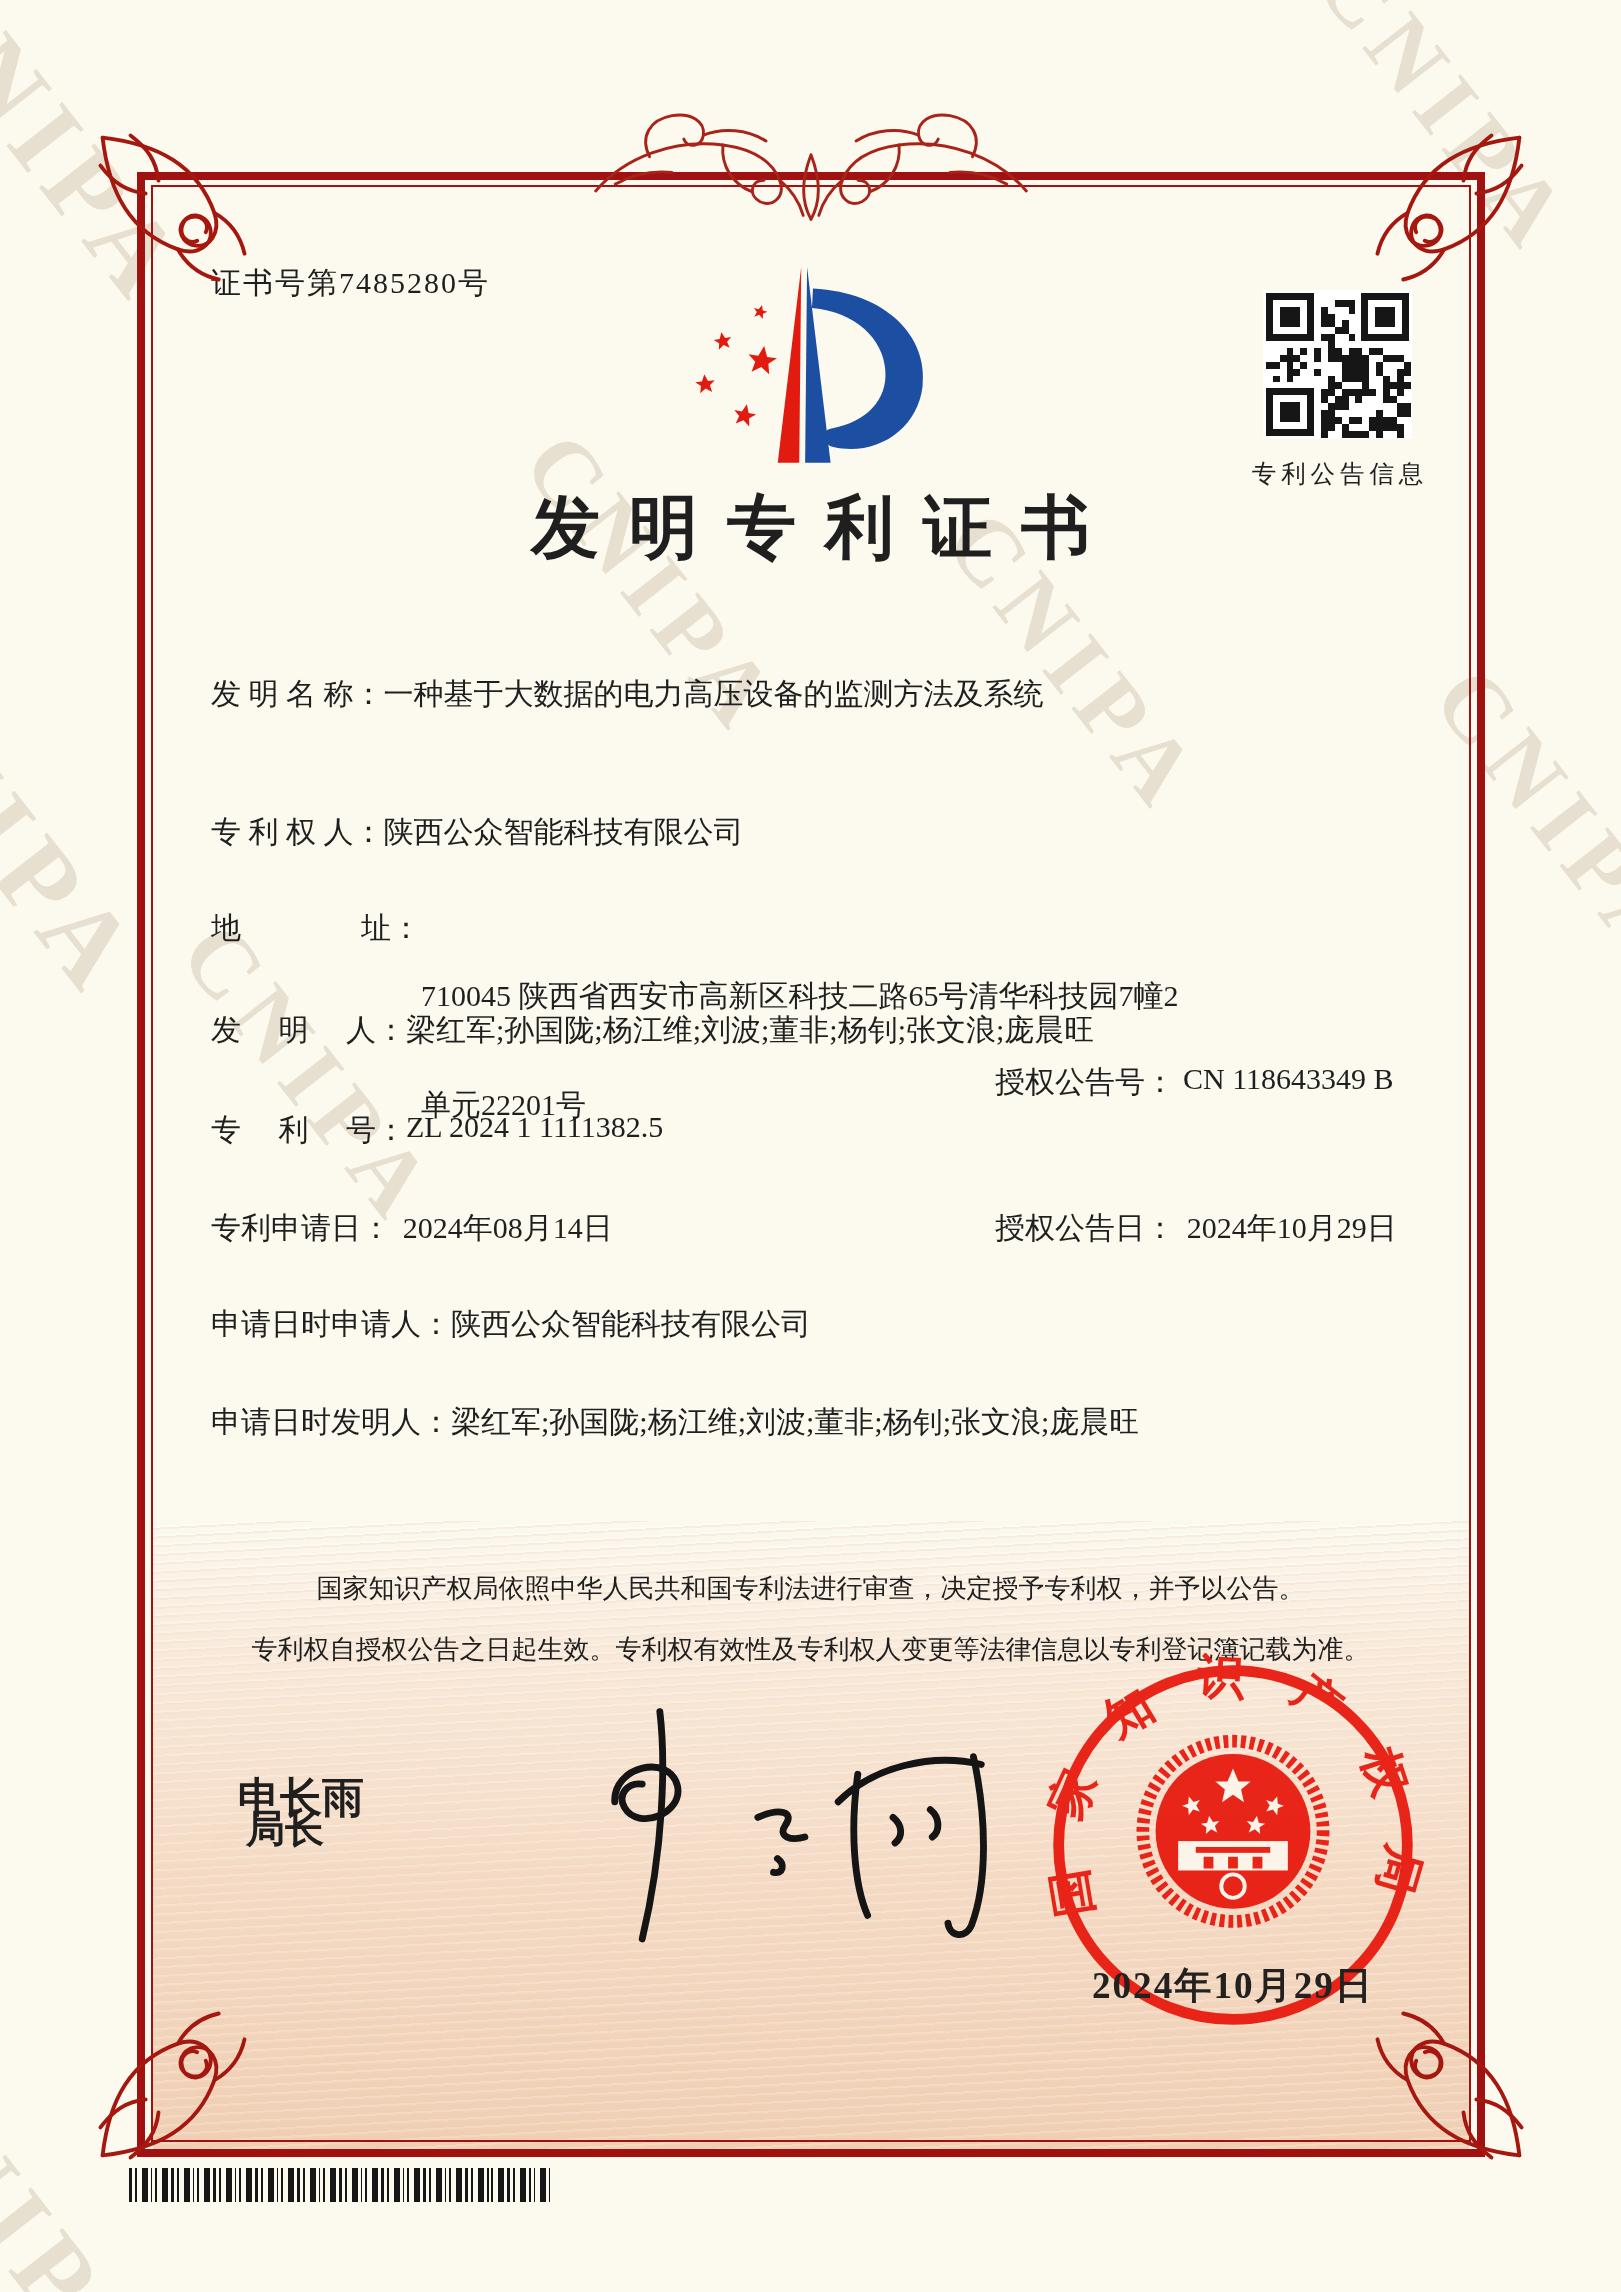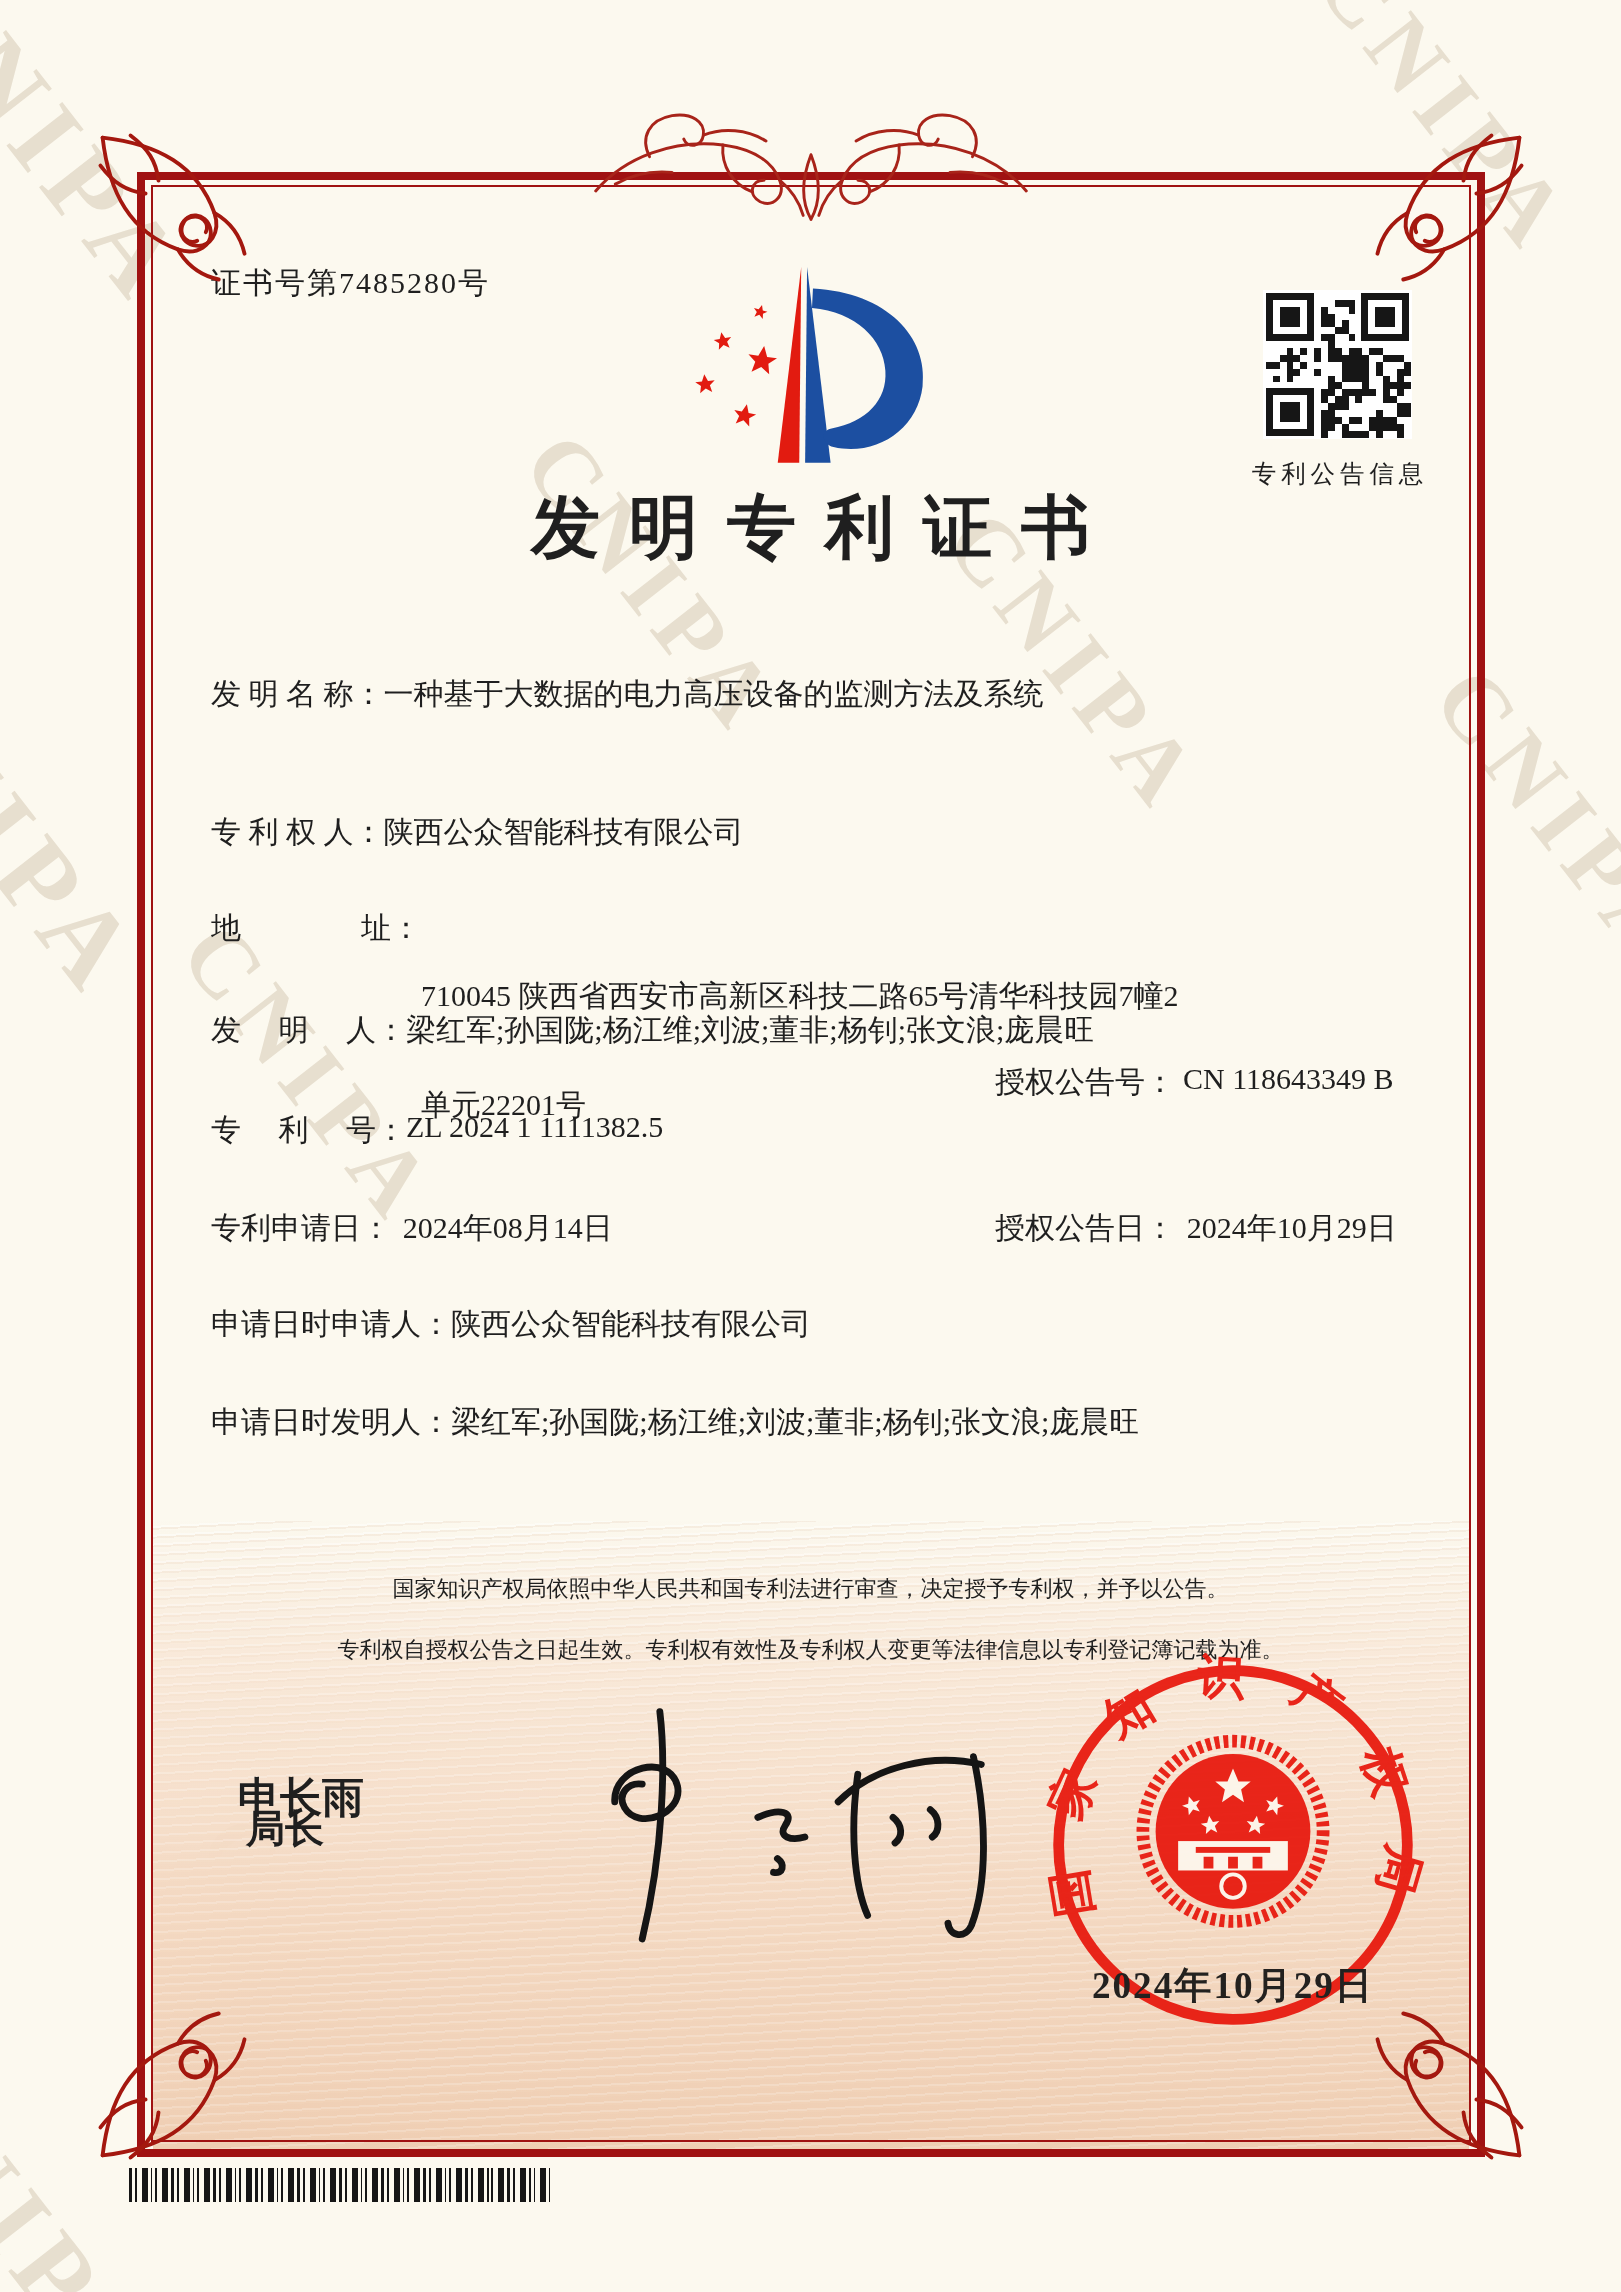--- a/index.html
+++ b/index.html
@@ -53,21 +53,21 @@
   .row{position:absolute;left:211px;width:1225px;z-index:3;font-size:30px;display:flex;align-items:flex-start;}
   .row .lab{white-space:pre;flex:none;}
   .row .val{white-space:pre-wrap;}
   .row2{position:absolute;z-index:3;font-size:30px;display:flex;}
   .r-name{top:674px;} .r-patentee{top:812px;} .r-address{top:908px;}
   .r-inventor{top:1010px;}
   .r-patno{top:1110px;} .r-grantno{left:995px;top:1062px;justify-content:space-between;}
   .r-filedate{top:1208px;} .r-grantdate{left:995px;top:1208px;}
   .r-origapp{top:1304px;} .r-originv{top:1402px;}
   
-  .statement{position:absolute;left:147px;top:1558px;width:1327px;z-index:3;font-size:22px;line-height:61px;text-align:center;}
+  .statement{position:absolute;left:147px;top:1558px;width:1327px;z-index:3;font-size:26px;line-height:61px;text-align:center;}
   
   .officer-role{position:absolute;left:238px;top:1802px;z-index:3;
     font-family:"Liberation Sans","DejaVu Sans",sans-serif;font-weight:bold;font-size:39px;margin-left:8px;}
   .officer-name{position:absolute;left:238px;top:1770px;z-index:3;
     font-family:"Liberation Sans","DejaVu Sans",sans-serif;font-weight:bold;font-size:42px;}
   .signature{position:absolute;left:544px;top:1692px;width:510px;height:294px;z-index:3;}
   .seal{position:absolute;left:1041px;top:1653px;width:384px;height:384px;z-index:6;opacity:.93;}
   .seal text{font-family:"Liberation Serif","DejaVu Serif",serif;}
   .footer-page{position:absolute;left:137px;top:2078px;width:1348px;text-align:center;z-index:3;font-size:26.5px;letter-spacing:2.9px;}
   .barcode{position:absolute;left:129px;top:2168px;width:421px;height:34px;z-index:3;

